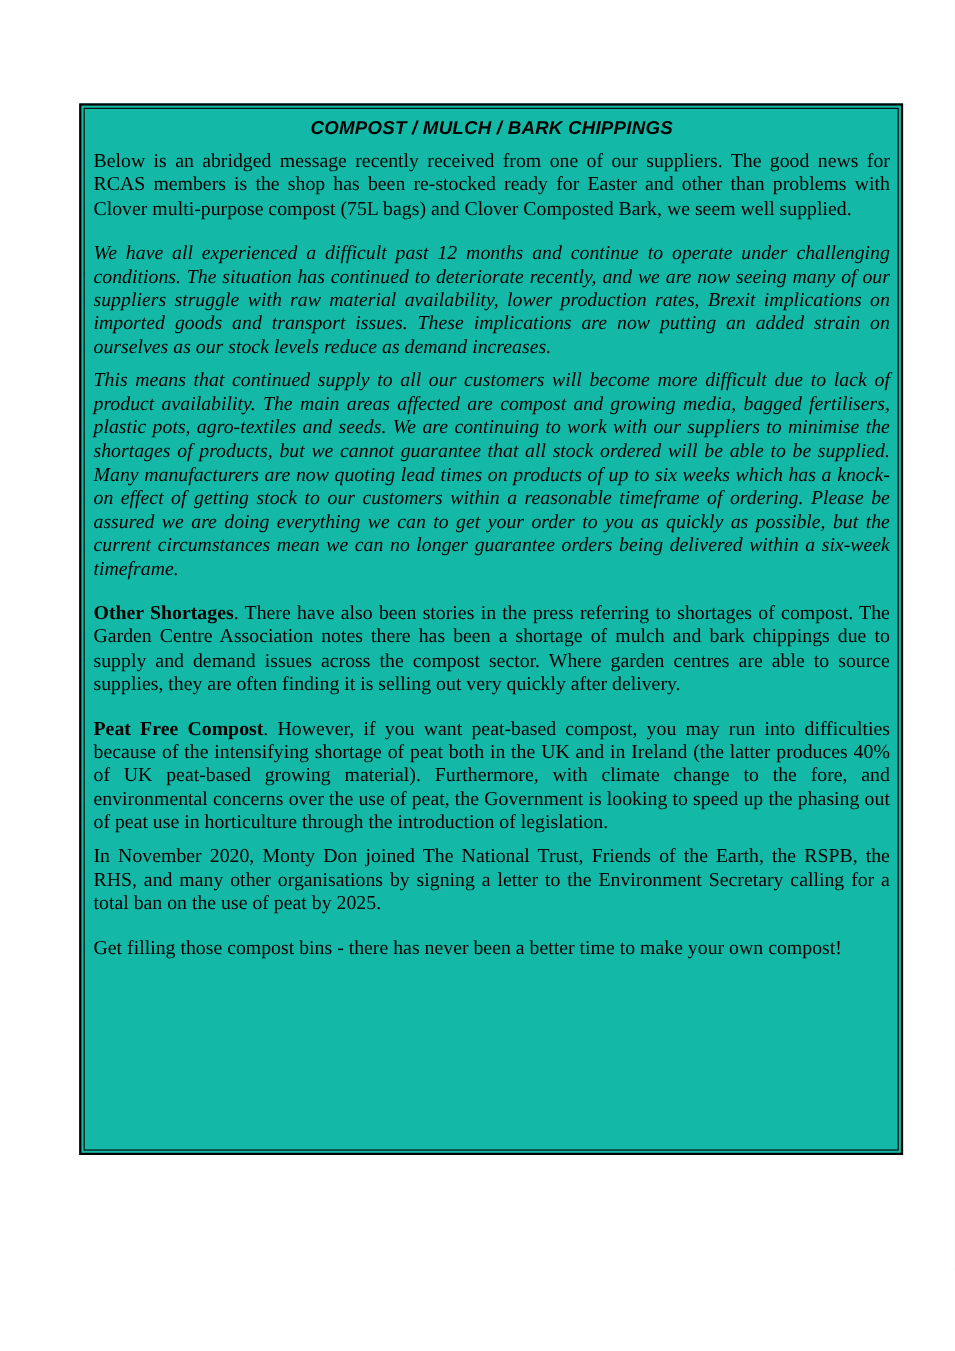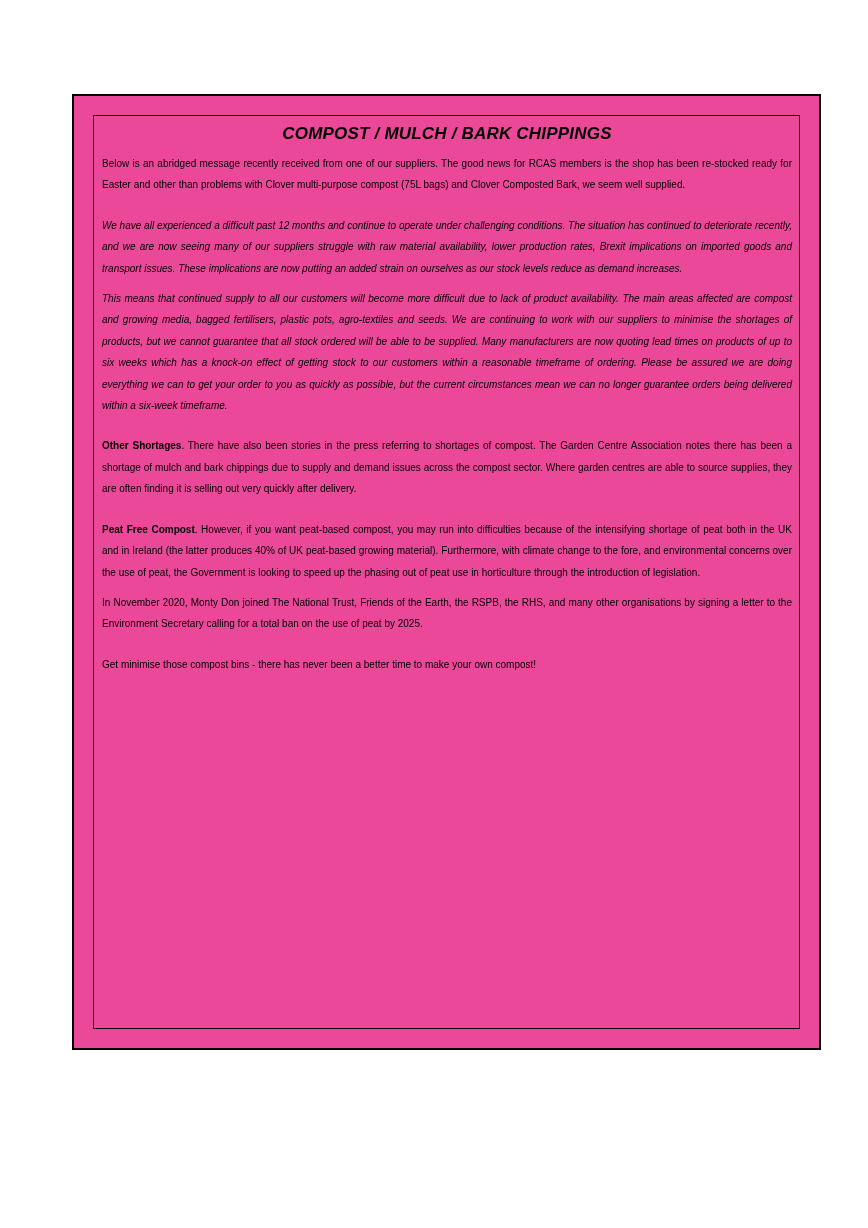--- a/index.html
+++ b/index.html
@@ -15,44 +15,45 @@
     color: #000000;
   }
   .doc-box-outer {
     position: absolute;
     left: 72px;
     top: 94px;
     width: 749px;
     height: 956px;
     box-sizing: border-box;
     border: 2.5px solid #000000;
-    padding: 19px;
-    background: #ec4899;
+    padding: 2px;
+    background: #14b8a6;
   }
   .doc-box-inner {
     box-sizing: border-box;
     width: 100%;
     height: 100%;
     border: 1.5px solid #000000;
     padding: 5px 7px 16px 8px;
     overflow: hidden;
   }
   .doc-title {
     font-size: 17px;
     font-weight: bold;
     font-style: italic;
     text-align: center;
     margin: 3px 0 9px 0;
     letter-spacing: 0.2px;
   }
   .para {
-    font-size: 10px;
+    font-size: 18px;
     line-height: 21.4px;
     text-align: justify;
     margin: 0 0 9px 0;
+    font-family: Liberation Serif, serif;
   }
   .para.italic {
     font-style: italic;
   }
   .para.gap {
     margin-top: 19px;
   }
   .lead {
     font-weight: bold;
   }
@@ -72,16 +73,16 @@
     <p class="para italic"><span>This means that continued supply to all our customers will become more difficult due to lack of product availability.  The main areas affected are compost and growing media, bagged fertilisers, plastic pots, agro-textiles and seeds.  We are continuing to work with our suppliers to minimise the shortages of products, but we cannot guarantee that all stock ordered will be able to be supplied.  Many manufacturers are now quoting lead times on products of up to six weeks which has a knock-on effect of getting stock to our customers within a reasonable timeframe of ordering.  Please be assured we are doing everything we can to get your order to you as quickly as possible, but the current circumstances mean we can no longer guarantee orders being delivered within a six-week timeframe.</span></p>
 
 
     <p class="para gap"><span class="lead">Other Shortages</span><span>.  There have also been stories in the press referring to shortages of compost.  The Garden Centre Association notes there has been a shortage of mulch and bark chippings due to supply and demand issues across the compost sector.  Where garden centres are able to source supplies, they are often finding it is selling out very quickly after delivery.</span></p>
 
 
     <p class="para gap"><span class="lead">Peat Free Compost</span><span>.  However, if you want peat-based compost, you may run into difficulties because of the intensifying shortage of peat both in the UK and in Ireland (the latter produces 40% of UK peat-based growing material).  Furthermore, with climate change to the fore, and environmental concerns over the use of peat, the Government is looking to speed up the phasing out of peat use in horticulture through the introduction of legislation.</span></p>
 
     <p class="para"><span>In November 2020, Monty Don joined The National Trust, Friends of the Earth, the RSPB, the RHS, and many other organisations by signing a letter to the Environment Secretary calling for a total ban on the use of peat by 2025.</span></p>
 
-    <p class="para gap"><span>Get minimise those compost bins - there has never been a better time to make your own compost!</span></p>
+    <p class="para gap"><span>Get filling those compost bins - there has never been a better time to make your own compost!</span></p>
 
   </div>
 </div>
 
 </body></html>

